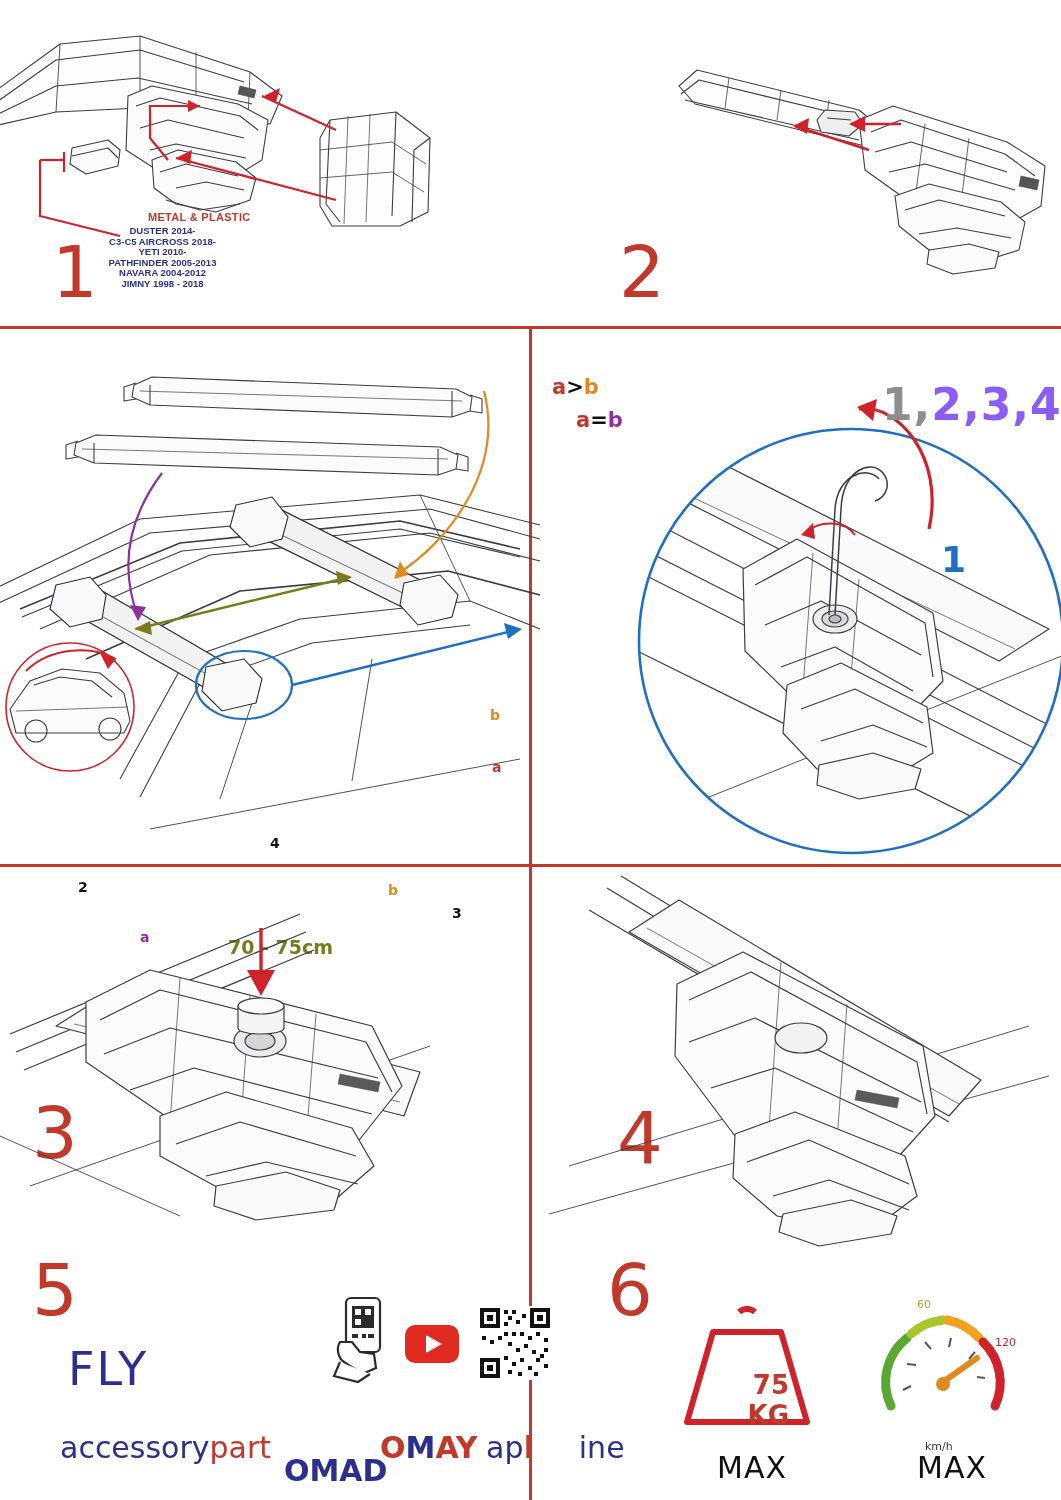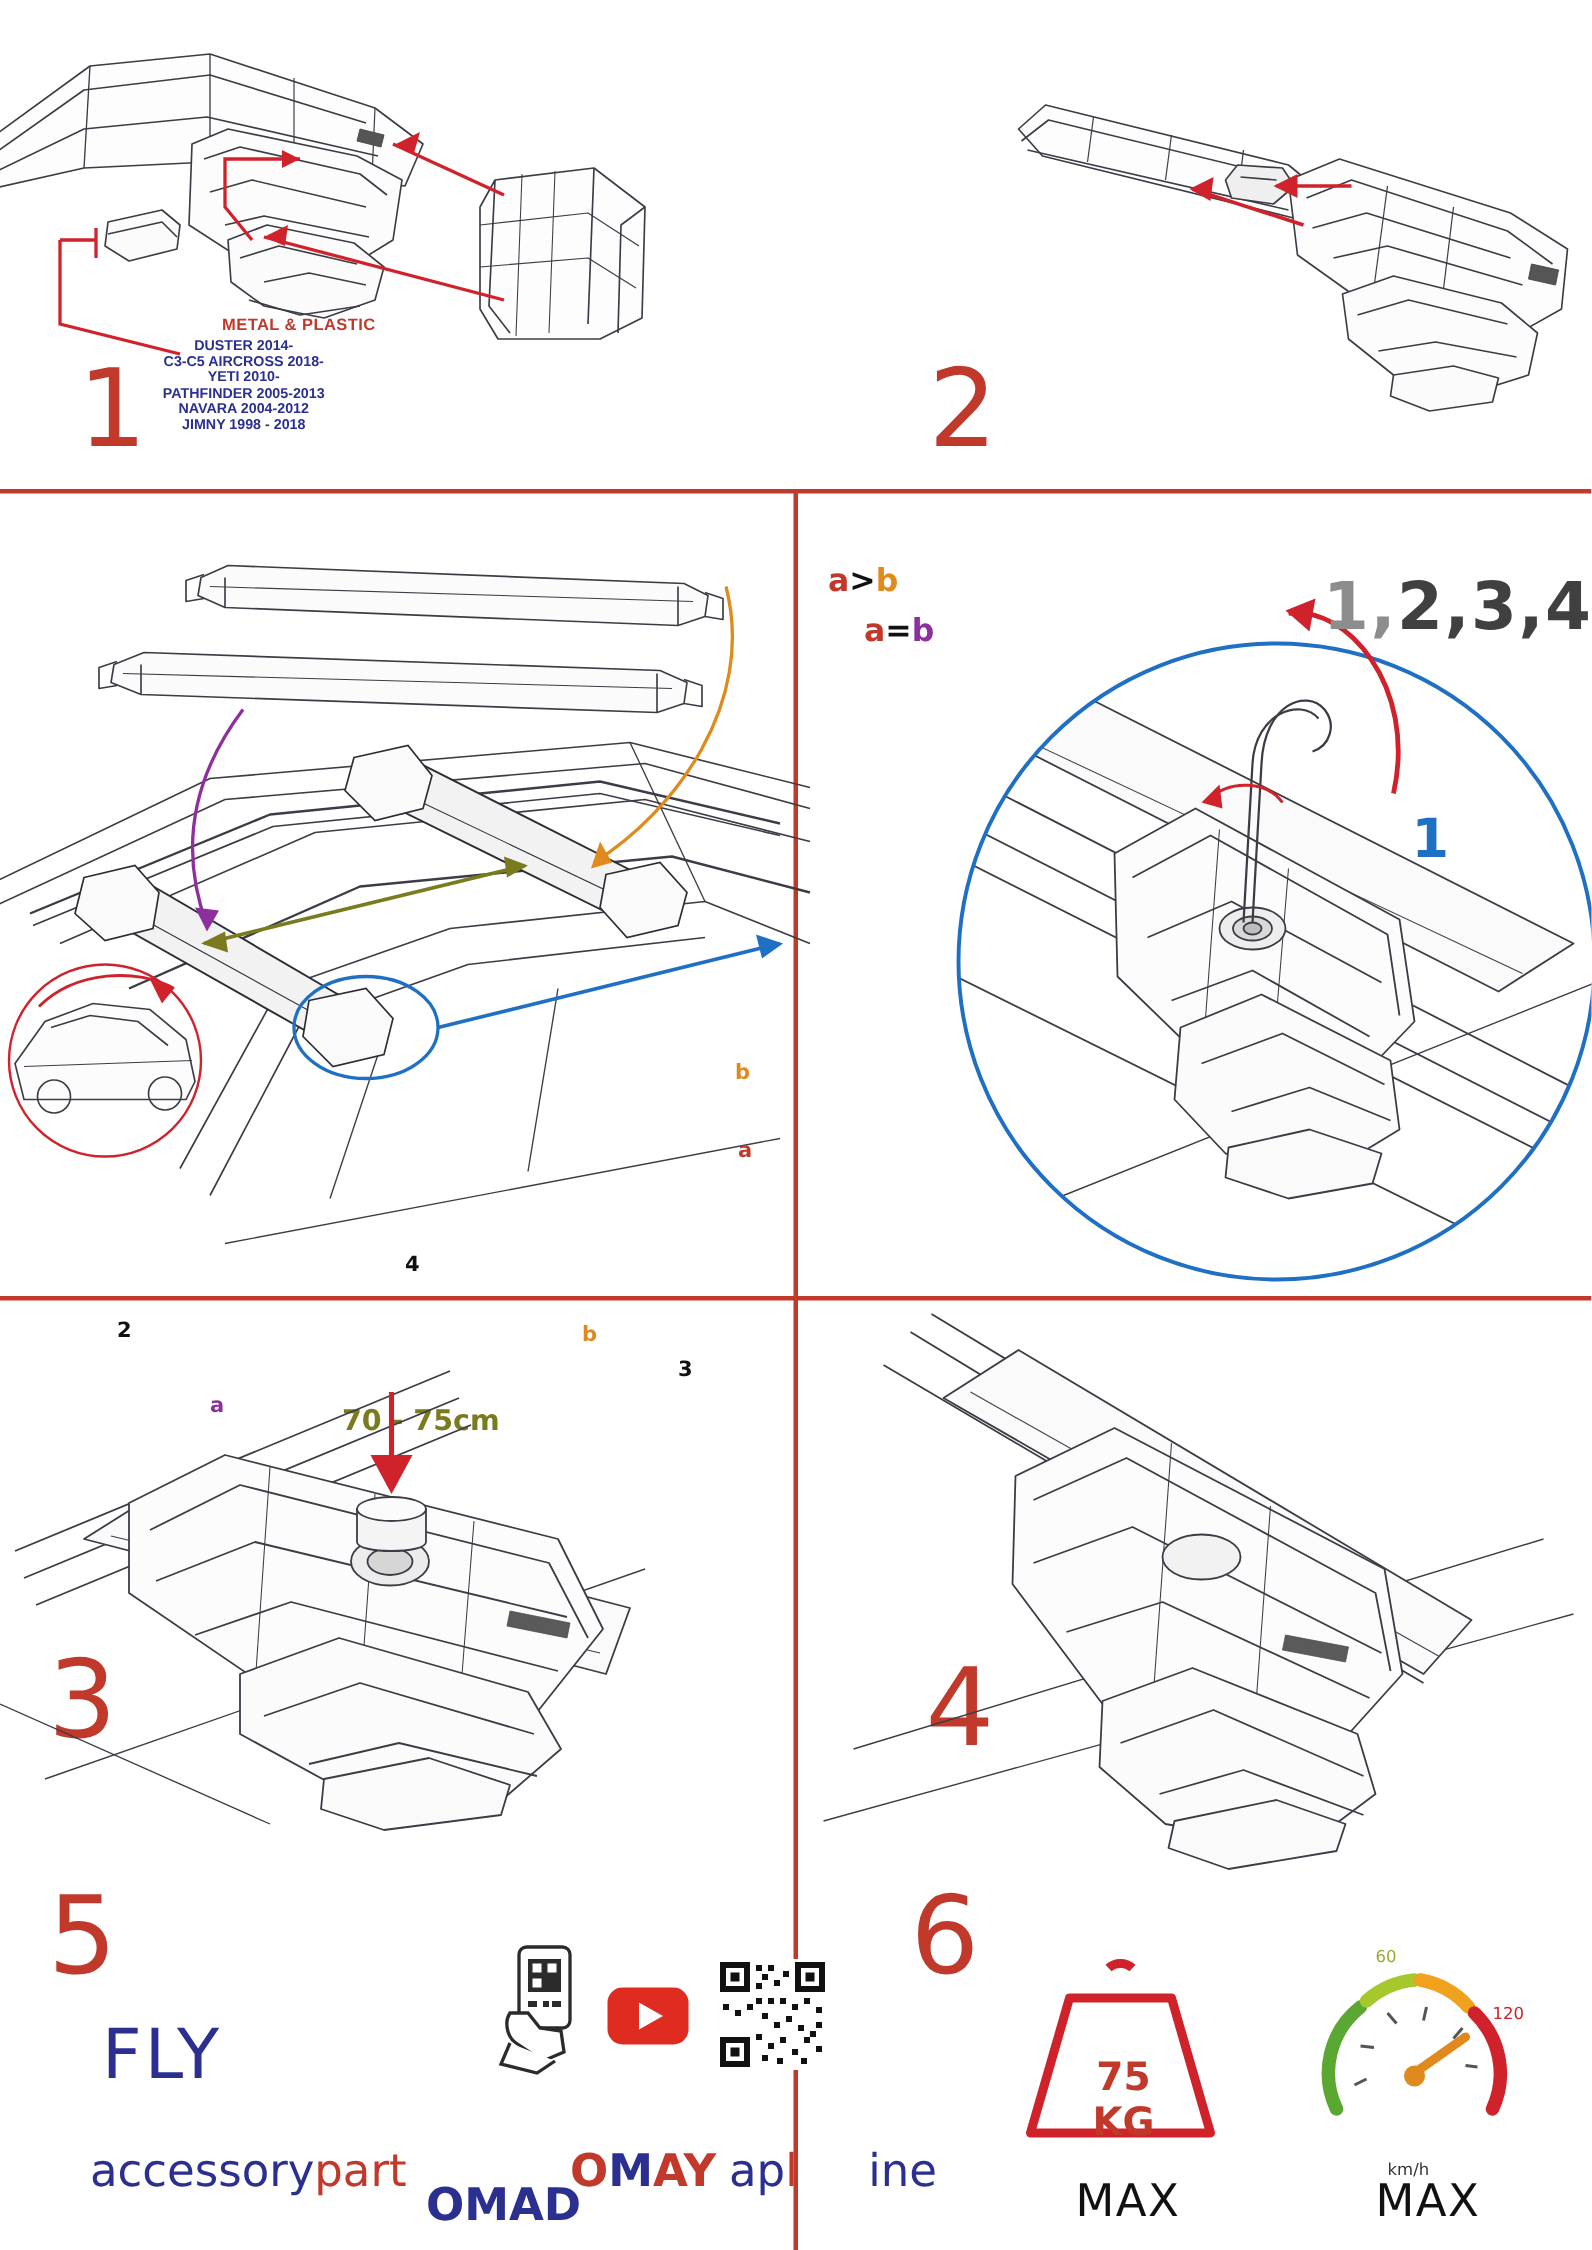--- a/index.html
+++ b/index.html
@@ -38,21 +38,21 @@
   .dimtext{
     position:absolute;color:#7a7a1e;font-size:19px;font-weight:bold;
     font-family:"DejaVu Sans",sans-serif;
   }
   .tag{position:absolute;font-size:14px;font-weight:bold;font-family:"DejaVu Sans",sans-serif;}
 
   .bignum{
     position:absolute;font-size:44px;font-weight:bold;
     font-family:"DejaVu Sans",sans-serif;letter-spacing:1px;
   }
-  .gray{color:#8d8d8d;} .blue{color:#404040;}
+  .gray{color:#8d8d8d;} .blue{color:#8b5cf6;}
 
   .circle1{
     position:absolute;color:#1f6fc4;font-size:34px;font-weight:bold;
     font-family:"DejaVu Sans",sans-serif;
   }
 
   
   .fly{
     position:absolute;color:#2b2f8f;font-size:46px;letter-spacing:2px;
     font-family:"DejaVu Sans",sans-serif;
@@ -508,21 +508,21 @@
         <path d="M328 224 L370 232 L368 242 L326 234 Z" fill="#5a5a5a" stroke="#4a4a4a" stroke-width="0.5"></path>
       </g>
     </svg>
 
     <div class="stepnum" style="left:78px;top:388px">6</div>
 
     <svg style="position:absolute;left:148px;top:440px" width="140" height="124" viewBox="0 0 140 124">
       <path d="M62 6 a12 12 0 0 1 16 0" fill="none" stroke="#d0222a" stroke-width="6"></path>
       <path d="M36 26 L104 26 L130 116 L10 116 Z" fill="none" stroke="#d0222a" stroke-width="6" stroke-linejoin="round"></path>
     </svg>
-    <div class="kgtxt" style="left:180px;top:504px;width:80px;text-align:center">75 KG</div>
+    <div class="kgtxt" style="left:180px;top:504px;width:80px;text-align:right">75 KG</div>
     <div class="maxtxt" style="left:188px;top:584px">MAX</div>
 
     <svg style="position:absolute;left:344px;top:436px" width="140" height="132" viewBox="0 0 140 132">
       <path d="M18 104 A56 56 0 0 1 34 36" fill="none" stroke="#5aa832" stroke-width="9" stroke-linecap="round"></path>
       <path d="M38 32 A56 56 0 0 1 70 18" fill="none" stroke="#a7c82c" stroke-width="9" stroke-linecap="round"></path>
       <path d="M74 18 A56 56 0 0 1 106 36" fill="none" stroke="#f0a21c" stroke-width="9" stroke-linecap="round"></path>
       <path d="M110 40 A56 56 0 0 1 122 104" fill="none" stroke="#d0222a" stroke-width="9" stroke-linecap="round"></path>
       <g stroke="#555" stroke-width="2">
         <path d="M30 88 L38 84"></path>
           <path d="M34 62 L43 63"></path>

